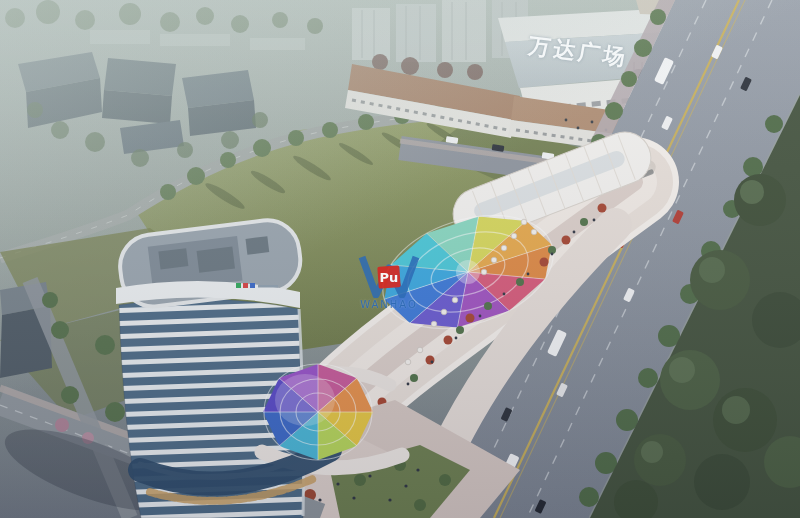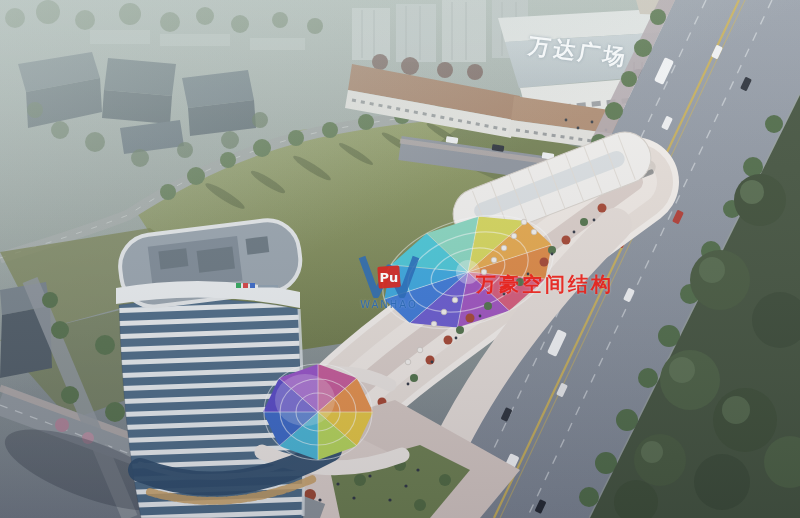--- a/index.html
+++ b/index.html
@@ -521,16 +521,15 @@
 <div class="overlay wm">
   <div class="wm-logo">
     <svg width="64" height="44" viewBox="0 0 64 44">
       <path d="M5 3 L19 41 L32 14 L45 41 L59 3" fill="none" stroke="#2e6bb4" stroke-width="7" stroke-linejoin="round" opacity=".92"></path>
       <rect x="21" y="12" width="22" height="22" rx="2" fill="#d42a24" transform="rotate(-4 32 23)"></rect>
       <text x="32" y="28" text-anchor="middle" font-size="13" font-weight="bold" fill="#ffffff" font-family="DejaVu Sans, sans-serif">Pu</text>
     </svg>
     <div class="wm-logo-text">WANHAO</div>
   </div>
   <div class="wm-texts">
-    <div class="wm-line1">万豪空间结构</div>
   </div>
 </div>
 </div>
 
 </body></html>

